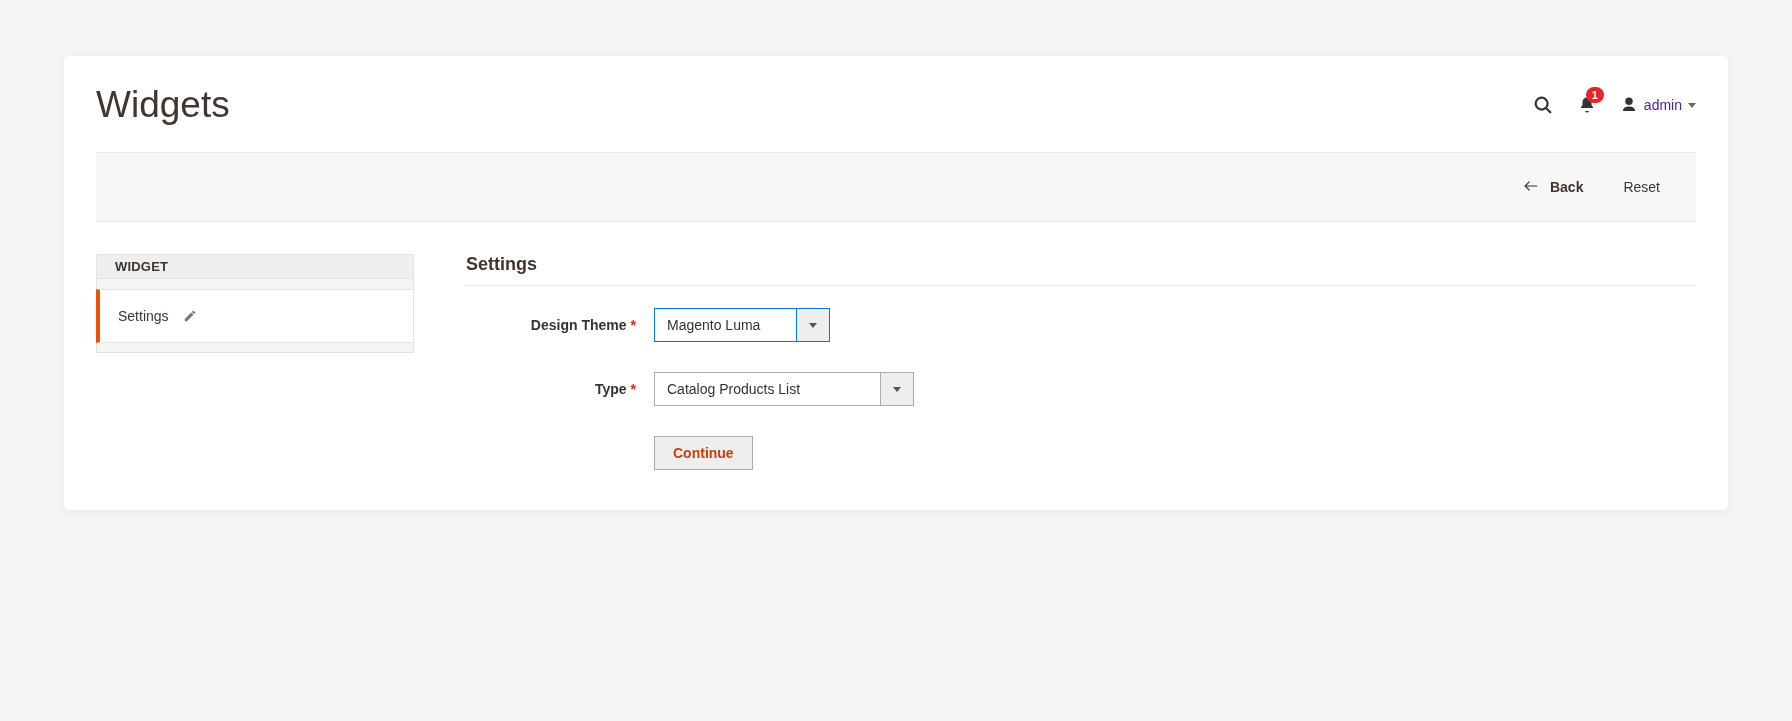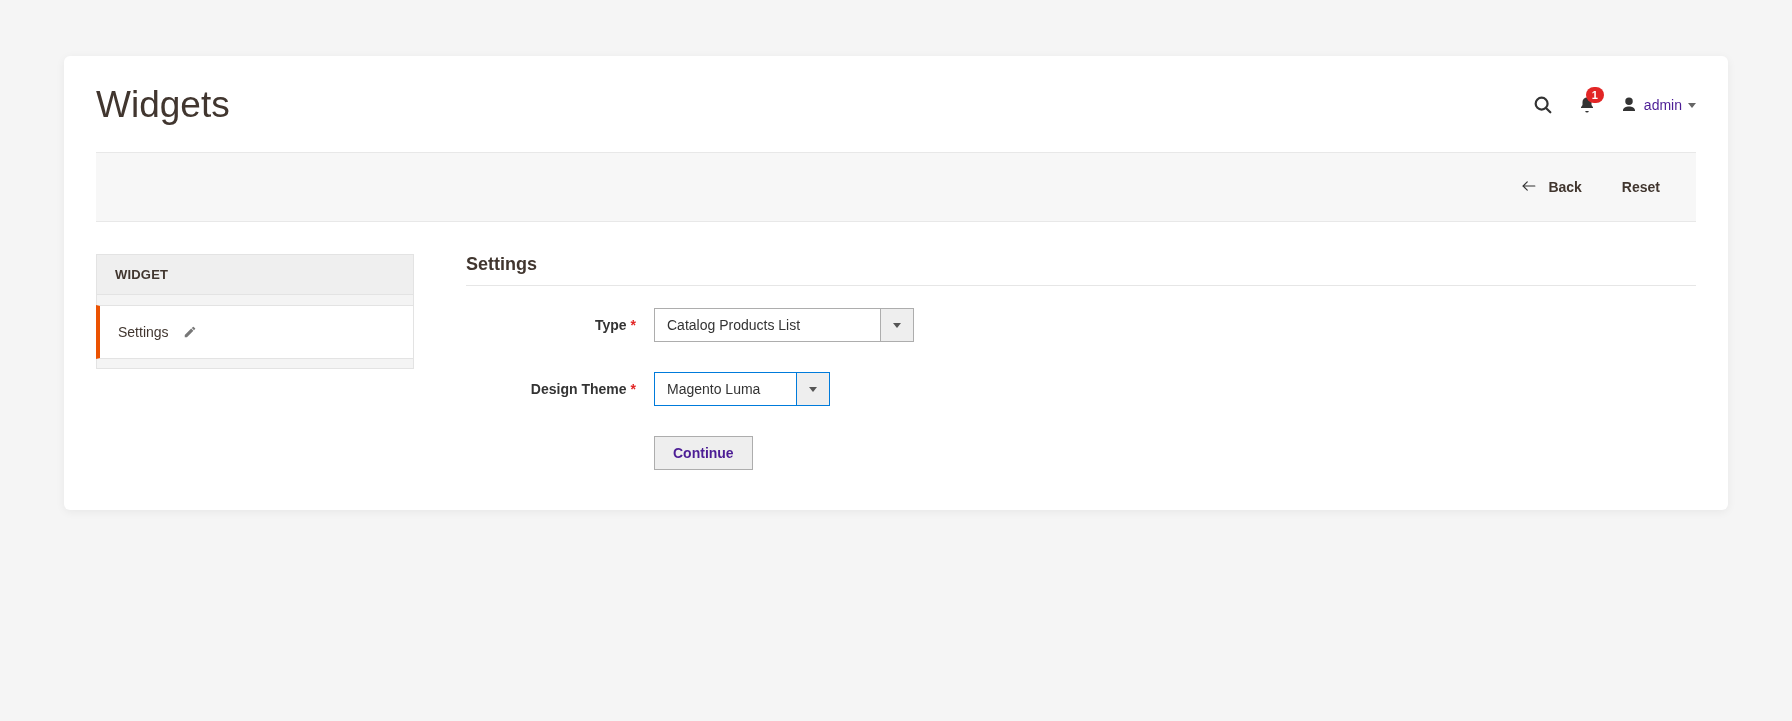--- a/index.html
+++ b/index.html
@@ -82,38 +82,38 @@
   }
   .back-link {
     display: flex;
     gap: 10px;
     color: #41362f;
     font-weight: 600;
     cursor: pointer;
   }
   .reset-link {
     color: #41362f;
-    font-weight: 700;
+    font-weight: 400;
     cursor: pointer;
   }
 
   
   .body-row {
     display: flex;
     padding: 32px 32px 0;
     gap: 52px;
     align-items: flex-start;
   }
 
   
   .left-col { width: 318px; flex: 0 0 318px; }
   .side-header {
     background: #efefef;
     border: 1px solid #e3e3e3;
-    padding: 12px 18px;
+    padding: 4px 18px;
     font-size: 13px;
     font-weight: 700;
     color: #41362f;
     letter-spacing: .2px;
   }
   .side-strip {
     height: 10px;
     background: #f4f4f4;
     border-left: 1px solid #e3e3e3;
     border-right: 1px solid #e3e3e3;
@@ -190,21 +190,21 @@
   .select-wrap.theme { }
   .select-wrap.theme .val { min-width: 110px; width: 142px; }
   .select-wrap.focused .val { border-color: #007bdb; }
   .select-wrap.focused .caret-box { border-color: #007bdb; }
 
   .continue-btn {
     margin-left: 188px;
     display: inline-block;
     background: #eee;
     border: 1px solid #adadad;
-    color: #4c1d95;
+    color: #c2410c;
     padding: 8px 18px;
     font-weight: 600;
     cursor: pointer;
   }
 </style>
 </head>
 <body>
 
 <div class="page-outer">
   <div class="card">
@@ -257,40 +257,40 @@
             </svg>
         </div>
         <div class="side-strip bottom"></div>
       </div>
 
       <div class="right-col">
         <div class="section-title">Settings</div>
 
         <div class="form-row">
           <div class="form-label">
+            <span>Design Theme</span><span class="required-mark">*</span>
+          </div>
+          <div class="select-wrap theme focused">
+            <div class="val">Magento Luma</div>
+            <div class="caret-box">
+                <span class="tri"></span>
+              </div>
+          </div>
+        </div>
+
+        <div class="form-row">
+          <div class="form-label">
             <span>Type</span><span class="required-mark">*</span>
           </div>
           <div class="select-wrap type">
             <div class="val">Catalog Products List</div>
             <div class="caret-box">
                 <span class="tri"></span>
               </div>
           </div>
         </div>
 
-        <div class="form-row">
-          <div class="form-label">
-            <span>Design Theme</span><span class="required-mark">*</span>
-          </div>
-          <div class="select-wrap theme focused">
-            <div class="val">Magento Luma</div>
-            <div class="caret-box">
-                <span class="tri"></span>
-              </div>
-          </div>
-        </div>
-
         <div class="continue-btn">Continue</div>
       </div>
     </div>
 
   </div>
 </div>
 
 </body></html>

